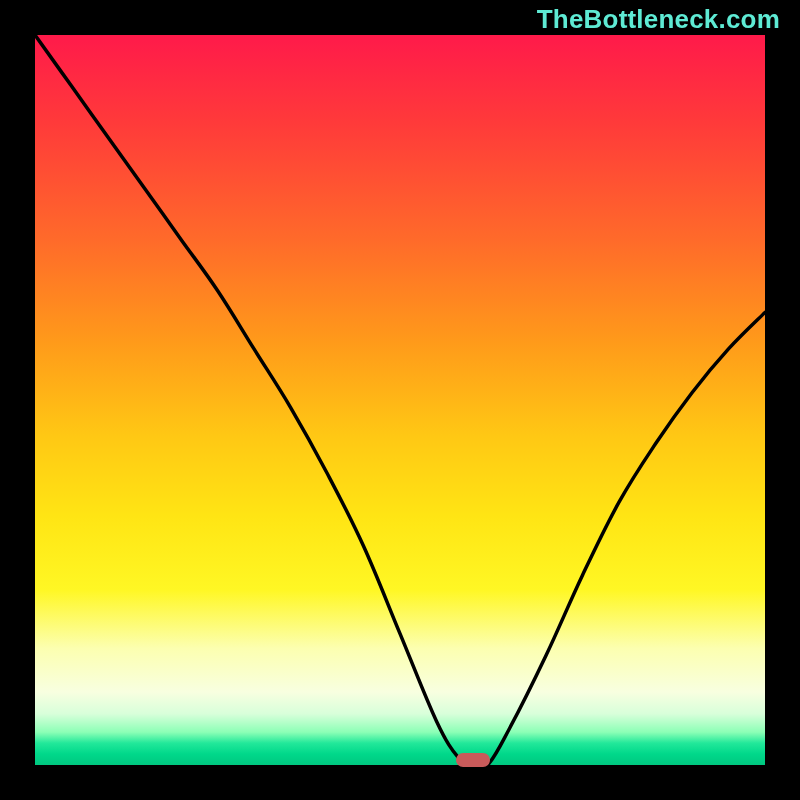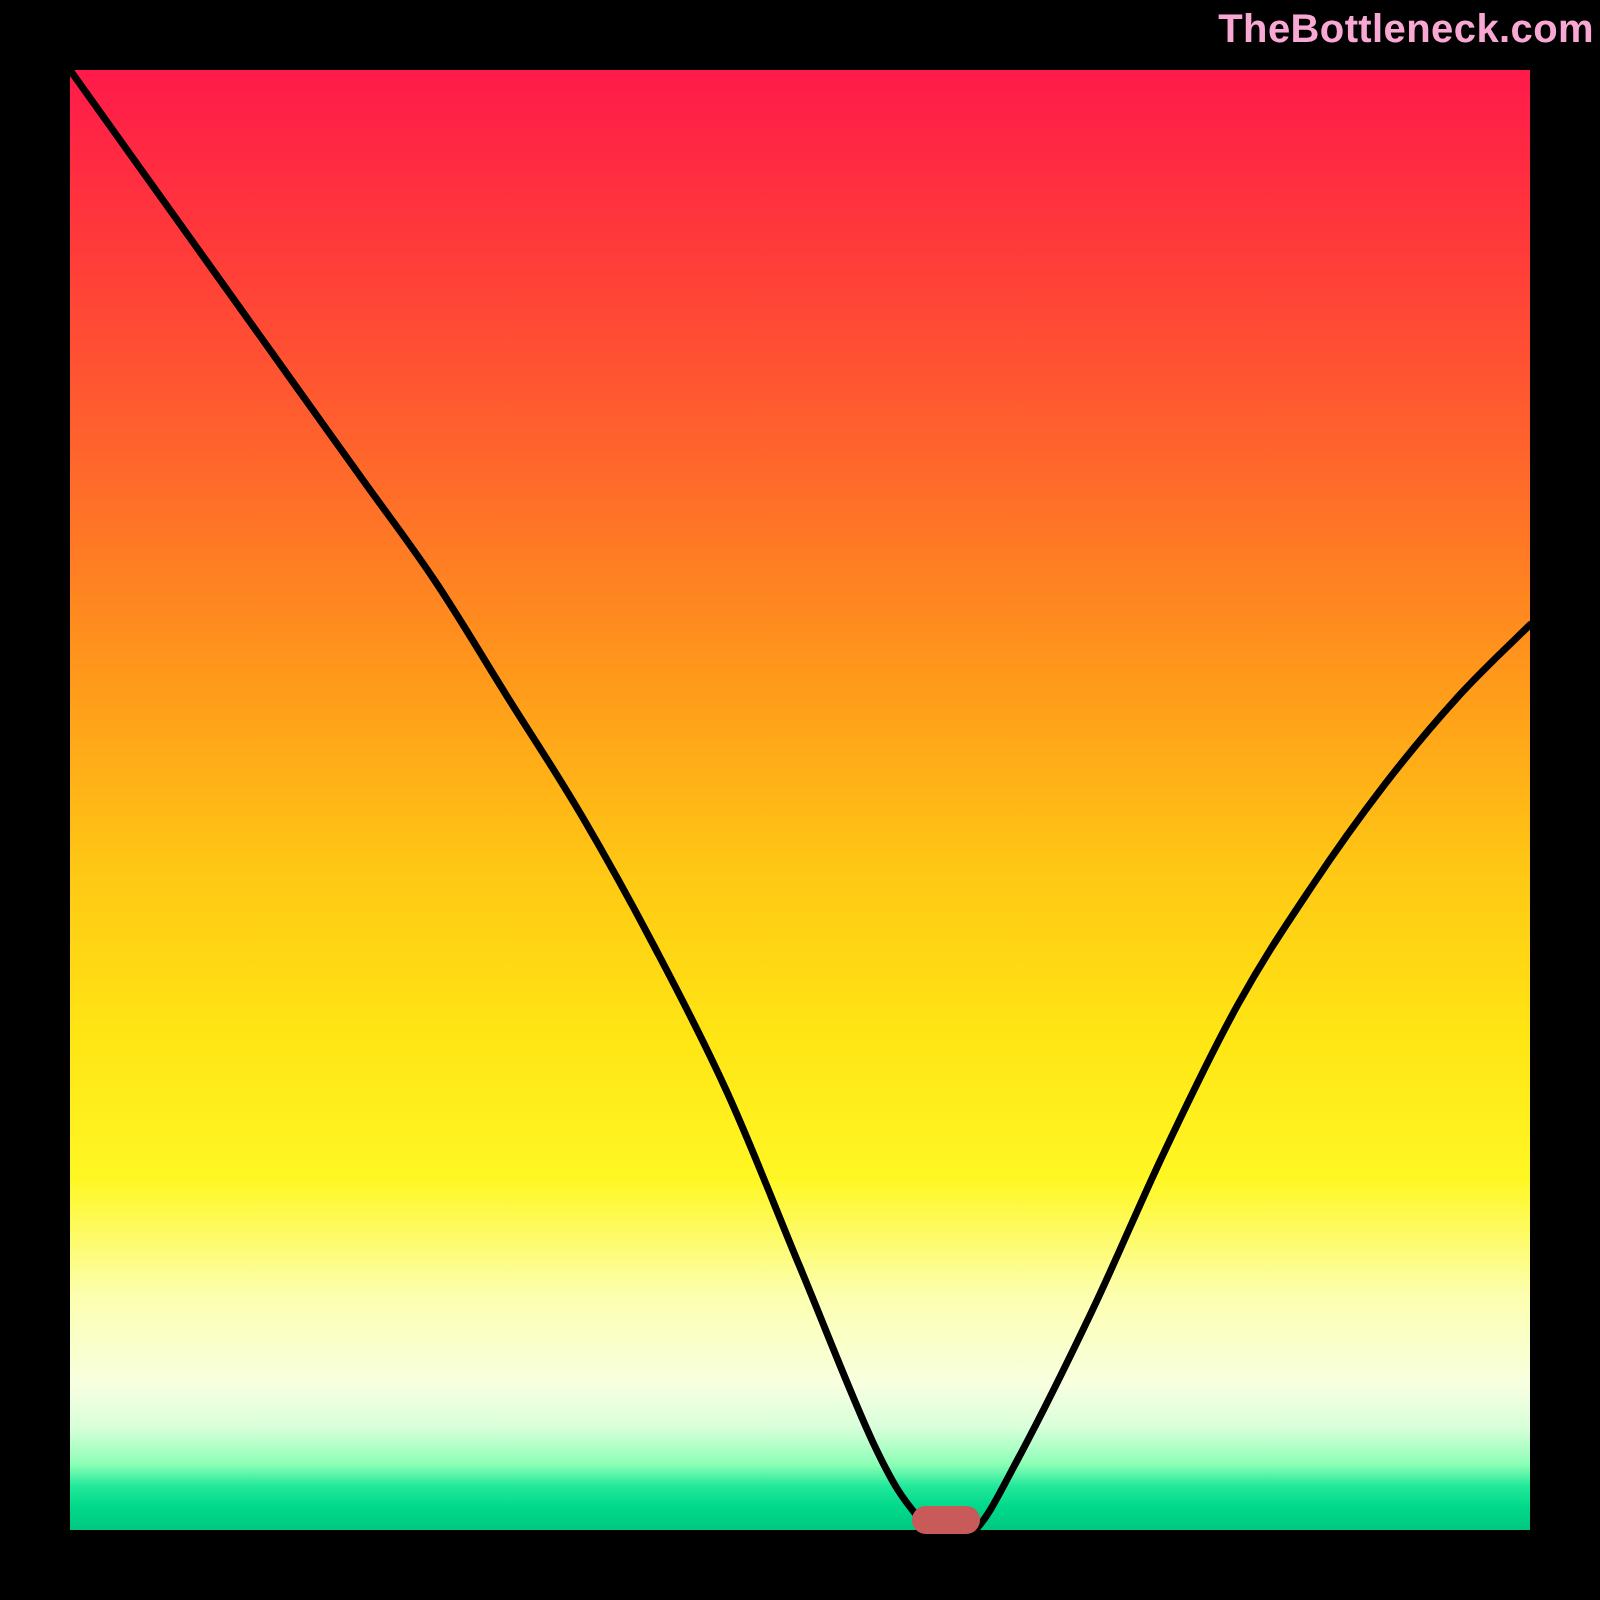--- a/index.html
+++ b/index.html
@@ -50,25 +50,25 @@
     height: 730px;
   }
   .marker {
     position: absolute;
     background: #c85a5a;
     border-radius: 8px;
   }
   .watermark {
     position: absolute;
     top: 4px;
-    right: 3px;
+    right: 20px;
     font-family: Arial, Helvetica, sans-serif;
-    font-size: 20px;
+    font-size: 26px;
     font-weight: 600;
-    color: #f9a8d4;
+    color: #5eead4;
     letter-spacing: 0.2px;
   }
 </style>
 </head>
 <body>
 
 <div class="frame">
 
   <div class="watermark">TheBottleneck.com</div>
 

